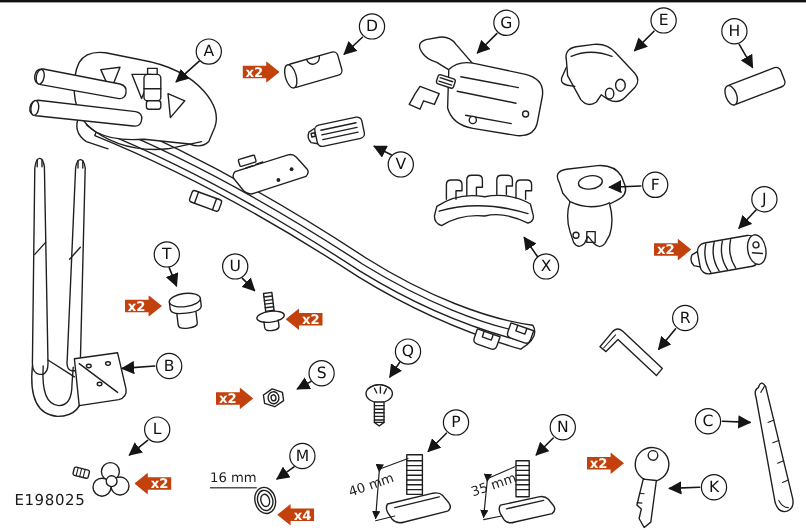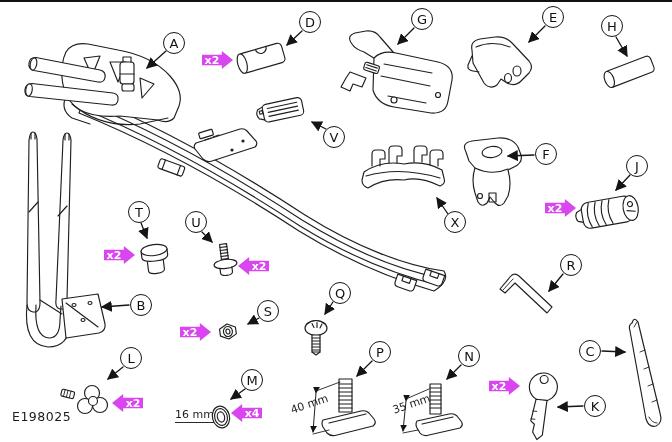--- a/index.html
+++ b/index.html
@@ -12,21 +12,21 @@
   svg.art path, svg.art rect, svg.art ellipse, svg.art circle, svg.art polygon{
     vector-effect:non-scaling-stroke;
   }
   .co{
     position:absolute;width:22px;height:22px;box-sizing:border-box;
     border:1.8px solid #161616;border-radius:50%;background:#ffffff;
     display:flex;align-items:center;justify-content:center;
     font-size:13px;line-height:1;color:#111111;z-index:4;
   }
   .badge{
-    position:absolute;width:31px;height:18px;background:#d946ef;color:#ffffff;
+    position:absolute;width:31px;height:18px;background:#c2410c;color:#ffffff;
     display:flex;align-items:center;font-weight:bold;font-size:11px;line-height:1;z-index:4;
   }
   .badge.right{clip-path:polygon(0 21%,64% 21%,64% 0,100% 50%,64% 100%,64% 79%,0 79%);}
   .badge.right span{width:64%;text-align:center;}
   .badge.left{clip-path:polygon(100% 21%,36% 21%,36% 0,0 50%,36% 100%,36% 79%,100% 79%);}
   .badge.left span{width:64%;margin-left:36%;text-align:center;}
   .meas{
     position:absolute;font-size:11px;color:#1d1d1d;white-space:nowrap;z-index:3;
   }
   .meas.rot{transform:rotate(-19deg);transform-origin:left center;}
@@ -351,28 +351,28 @@
     </div>
   <div class="badge left" style="left:238px;top:257px">
       <span>x2</span>
     </div>
   <div class="badge right" style="left:180px;top:323px">
       <span>x2</span>
     </div>
   <div class="badge left" style="left:112px;top:394px">
       <span>x2</span>
     </div>
-  <div class="badge left" style="left:231px;top:404px">
+  <div class="badge left" style="left:231px;top:420px">
       <span>x4</span>
     </div>
   <div class="badge right" style="left:545px;top:199px">
       <span>x2</span>
     </div>
   <div class="badge right" style="left:489px;top:377px">
       <span>x2</span>
     </div>
 
-  <div class="meas underlined" style="left:175px;top:408px"><span>16 mm</span></div>
+  <div class="meas underlined" style="left:175px;top:392px"><span>16 mm</span></div>
   <div class="meas rot" style="left:291px;top:404px"><span>40 mm</span></div>
   <div class="meas rot" style="left:393px;top:404px"><span>35 mm</span></div>
 
   <div class="figid">E198025</div>
 </div>
 
 </body></html>

